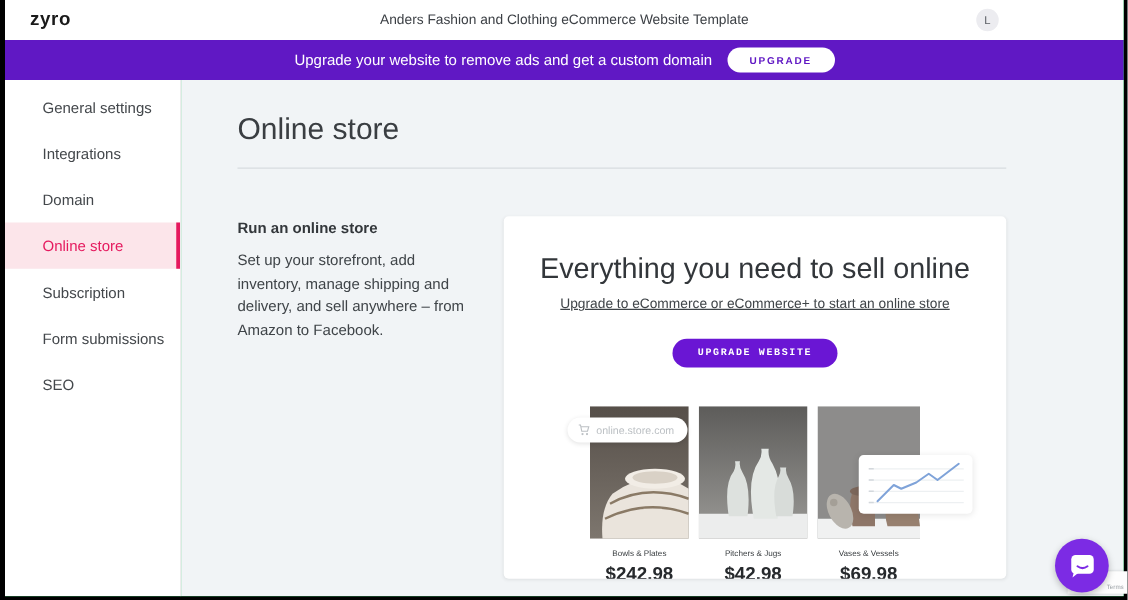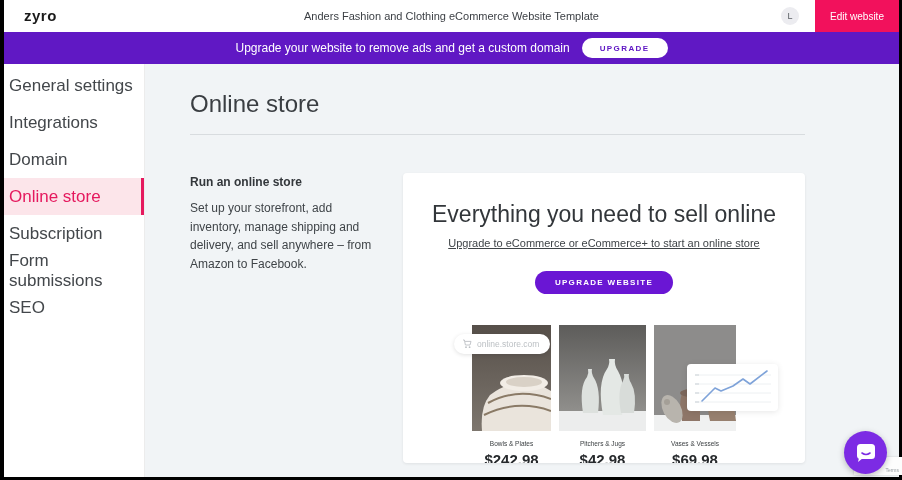--- a/index.html
+++ b/index.html
@@ -47,22 +47,22 @@
     height:20px;padding:0 18px;font-size:8px;font-weight:bold;letter-spacing:1.4px;
     cursor:pointer;font-family:inherit;
   }
   
   .body{flex:1;display:flex;min-height:0;}
   .sidebar{
     width:141px;flex:0 0 141px;background:#fff;border-right:1px solid #ececec;
     padding-top:3px;
   }
   .side-item{
-    height:37px;display:flex;align-items:center;padding-left:5px;
-    font-size:17px;color:#43474b;cursor:pointer;
+    height:37px;display:flex;align-items:center;padding-left:30px;
+    font-size:12px;color:#43474b;cursor:pointer;
   }
   .side-item.active{
     background:var(--pink-bg);color:var(--pink);border-right:3px solid var(--pink);
   }
   .main{
     flex:1;background:var(--main-bg);padding:26px 0 0 45px;position:relative;min-width:0;
   }
   .page-title{font-size:24px;font-weight:400;color:#3a3e42;}
   .divider{width:615px;border-bottom:1px solid #d8dcdf;margin-top:16px;}
   .content-row{display:flex;margin-top:38px;width:615px;}
@@ -72,21 +72,21 @@
   
   .promo-card{
     flex:1;background:#fff;border-radius:4px;box-shadow:0 1px 3px rgba(0,0,0,.08);
     height:290px;position:relative;text-align:center;padding-top:28px;overflow:hidden;
   }
   .promo-heading{font-size:23px;font-weight:400;color:#32363a;}
   .promo-sub{font-size:11px;color:#3f4448;margin-top:9px;text-decoration:underline;}
   .promo-btn{
     margin-top:22px;background:var(--purple-btn);color:#fff;border:none;border-radius:12px;
     height:23px;padding:0 20px;font-size:8px;font-weight:bold;letter-spacing:1.3px;
-    cursor:pointer;font-family:Liberation Sans, sans-serif;
+    cursor:pointer;font-family:Liberation Mono, monospace;
   }
   .products{display:flex;justify-content:center;gap:8px;margin-top:31px;align-items:flex-start;}
   .product figure{margin:0;}
   .product-img{display:block;}
   .product-name{font-size:6.5px;color:#3c4043;margin-top:9px;}
   .product-price{font-size:15px;font-weight:bold;color:#26292c;margin-top:4px;}
   .url-pill{
     position:absolute;left:51px;top:161px;width:96px;height:20px;border-radius:10px;
     background:#fff;box-shadow:0 1px 4px rgba(0,0,0,.12);
     display:flex;align-items:center;padding:0 8px;gap:5px;z-index:3;
@@ -112,21 +112,20 @@
 </style>
 </head>
 <body>
 
 <div class="screen">
 
   <header class="topbar">
     <div class="logo">zyro</div>
     <div class="topbar-title">Anders Fashion and Clothing eCommerce Website Template</div>
     <div class="avatar">L</div>
-    <button class="edit-btn">Edit website</button>
   </header>
 
   <div class="banner">
     <span class="banner-text">Upgrade your website to remove ads and get a custom domain</span>
     <button class="banner-btn">UPGRADE</button>
   </div>
 
   <div class="body">
 
     <nav class="sidebar">

